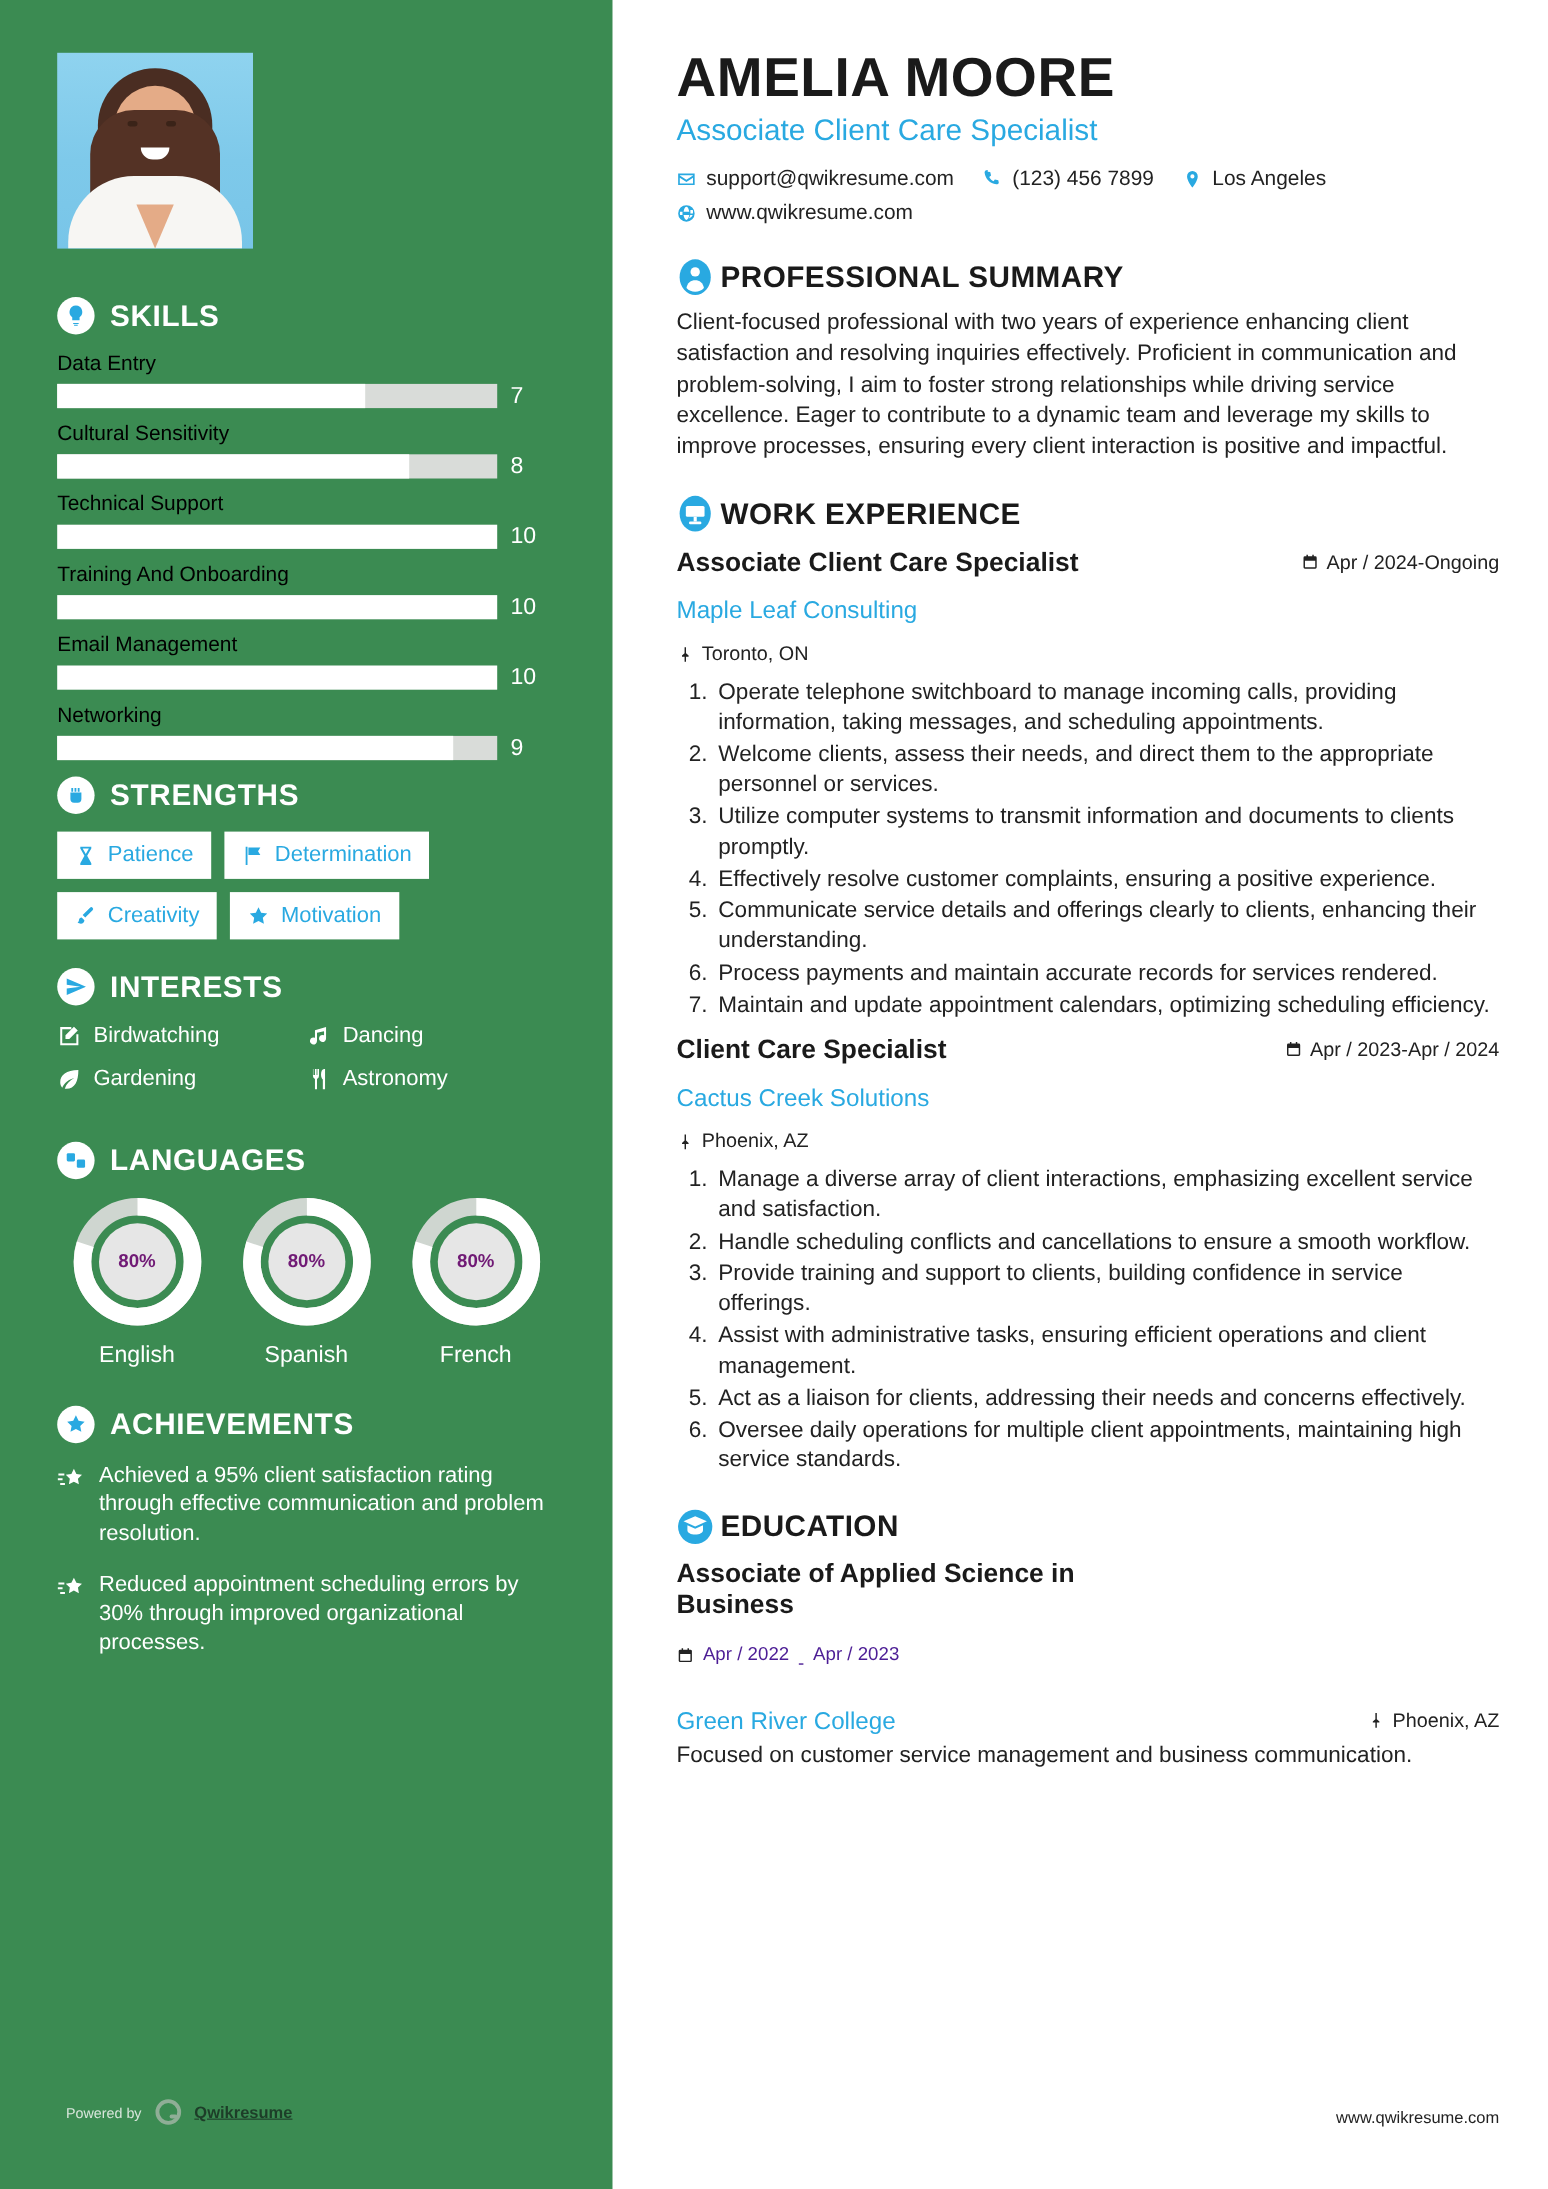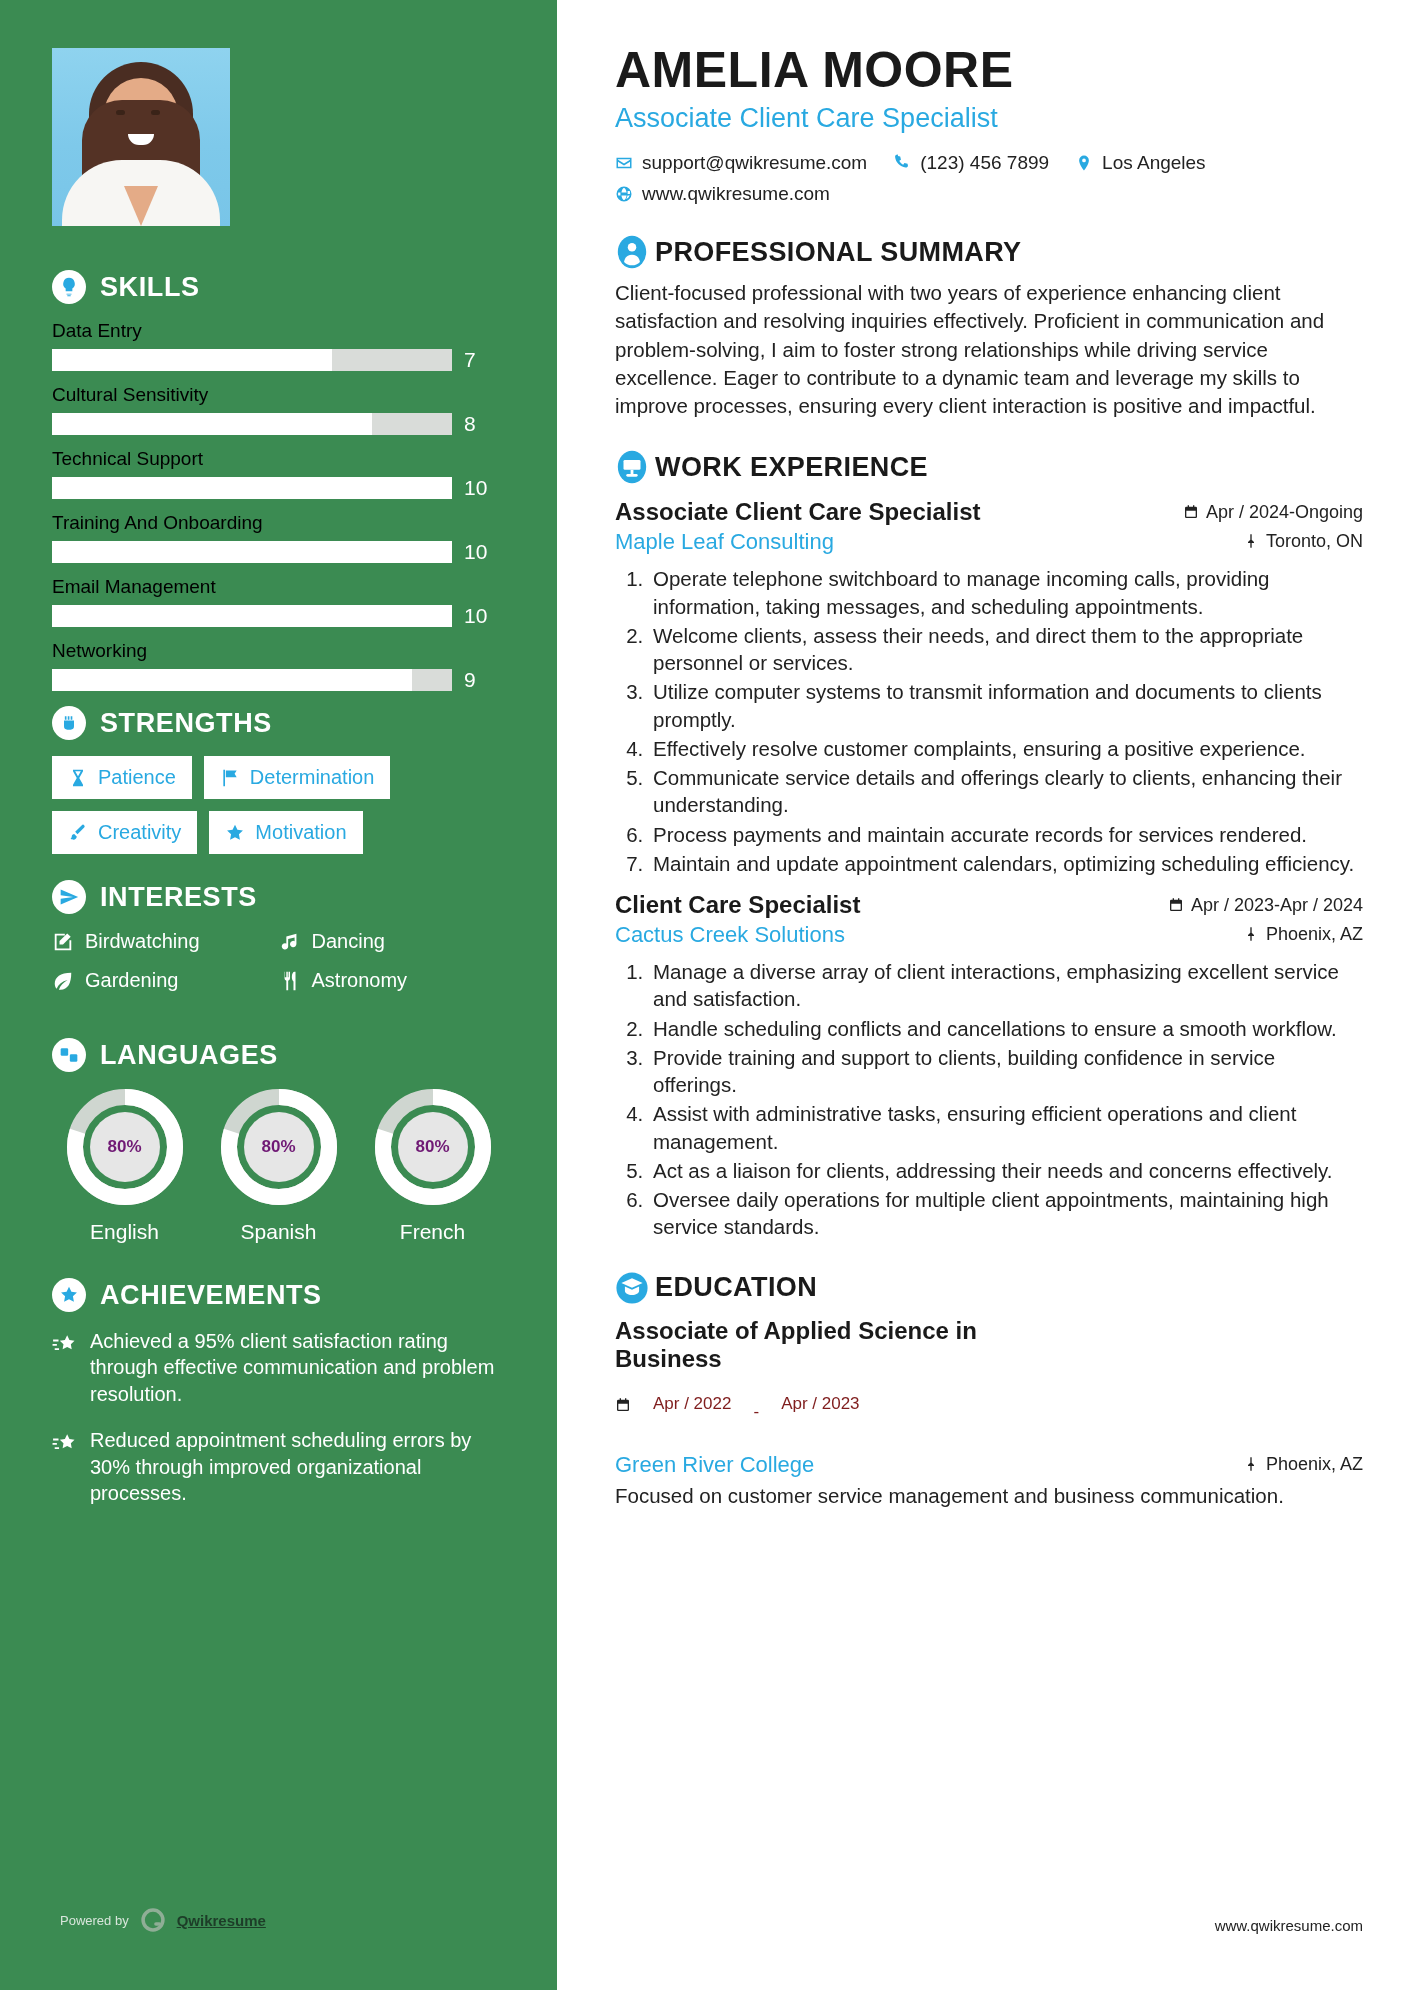--- a/index.html
+++ b/index.html
@@ -121,29 +121,29 @@
   .msec-ic svg { width:34px; height:34px; fill:#29a9e1; }
   .msec-title { font-size: 27px; font-weight:700; letter-spacing:.4px; color:#1a1a1a; }
 
   .summary { font-size: 20.5px; line-height: 1.38; color:#222; }
 
   .job { margin-top: 14px; }
   .job-top { display:flex; justify-content:space-between; align-items:baseline; gap:16px; }
   .job-title { font-size: 24px; font-weight:600; color:#1a1a1a; }
   .job-meta { font-size: 18px; color:#222; display:flex; align-items:center; gap:7px; white-space:nowrap; }
   .job-meta svg { width:16px; height:16px; fill:#222; flex:0 0 16px; }
-  .job-sub { display:flex; justify-content:space-between; align-items:baseline; gap:16px; margin-top: 3px; }
+  .job-sub { display:flex; justify-content:space-between; align-items:baseline; gap:16px; margin-top: 16px; flex-direction: column; }
   .job-company { font-size: 22px; color:#29a9e1; }
   ol.duties { margin: 10px 0 0 34px; }
   ol.duties li { font-size: 20.5px; line-height: 1.33; color:#222; margin-bottom: 2px; padding-left: 4px; }
 
   .edu { margin-top: 12px; }
   .edu-top { display:flex; justify-content:space-between; align-items:flex-start; gap: 20px; flex-direction: column; }
   .edu-title { font-size: 24px; font-weight:600; color:#1a1a1a; max-width: 430px; line-height:1.2; }
-  .edu-dates { display:flex; align-items:flex-start; gap:22px; font-size:17px; color:#7f1d1d; }
+  .edu-dates { display:flex; align-items:flex-start; gap:8px; font-size:17px; color:#4c1d95; }
   .edu-dates svg { width:16px; height:16px; fill:#222; flex:0 0 16px; margin-top:3px; }
   .edu-d { text-align:center; line-height:1.18; }
   .edu-sep { margin-top: 8px; }
   .edu-sub { display:flex; justify-content:space-between; align-items:baseline; margin-top: 6px; }
   .edu-school { font-size: 22px; color:#29a9e1;margin-top:24px; }
   .edu-desc { font-size: 20.5px; line-height:1.34; color:#222; margin-top: 4px; }
 
   .footer-right { position:absolute; right: 44px; bottom: 56px; font-size: 15px; color:#222; }
 </style>
 </head>

